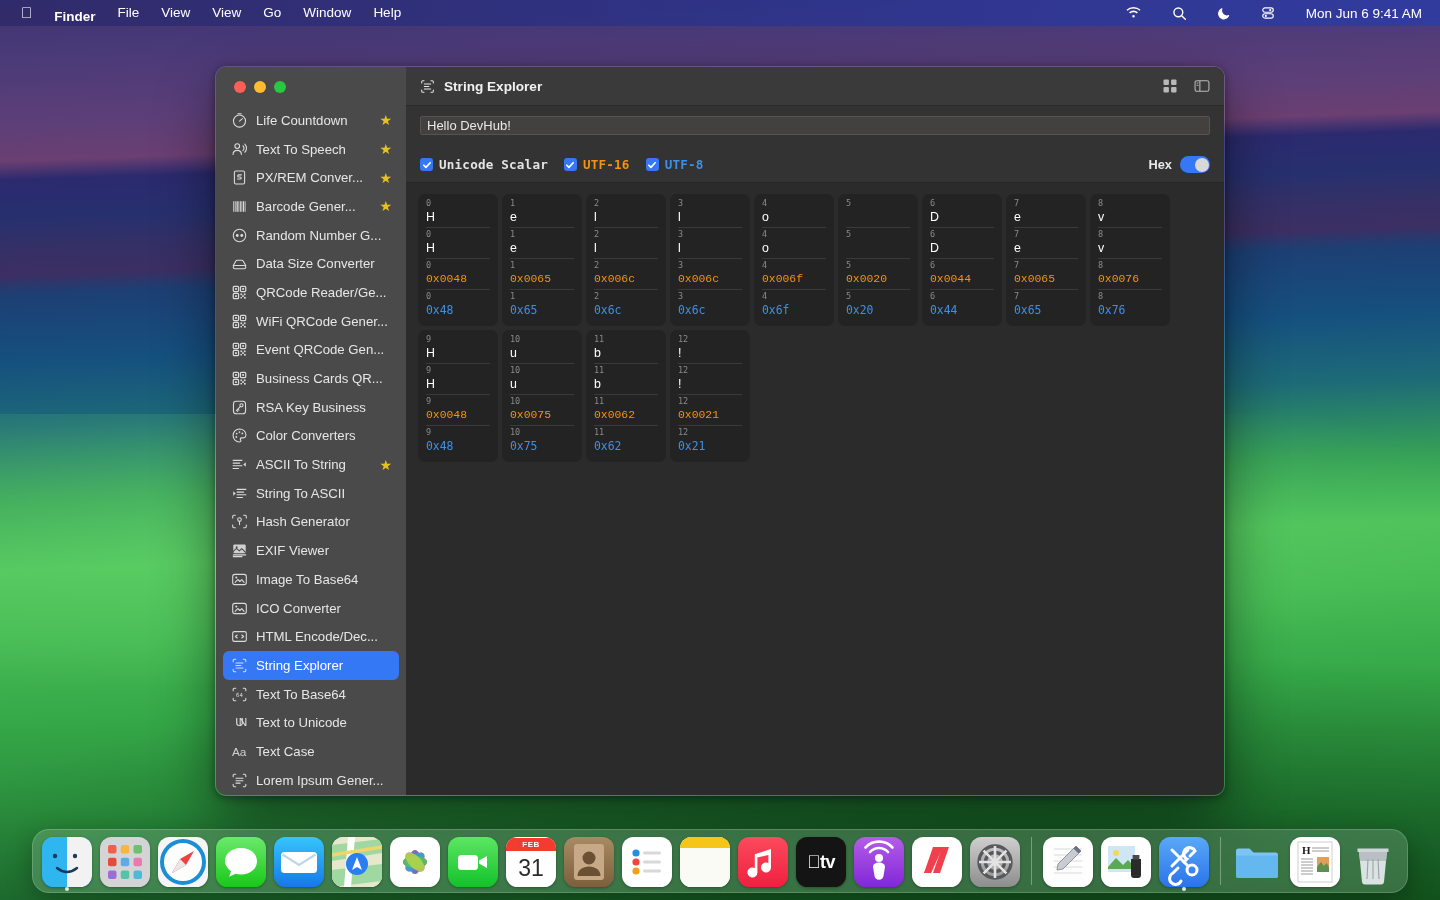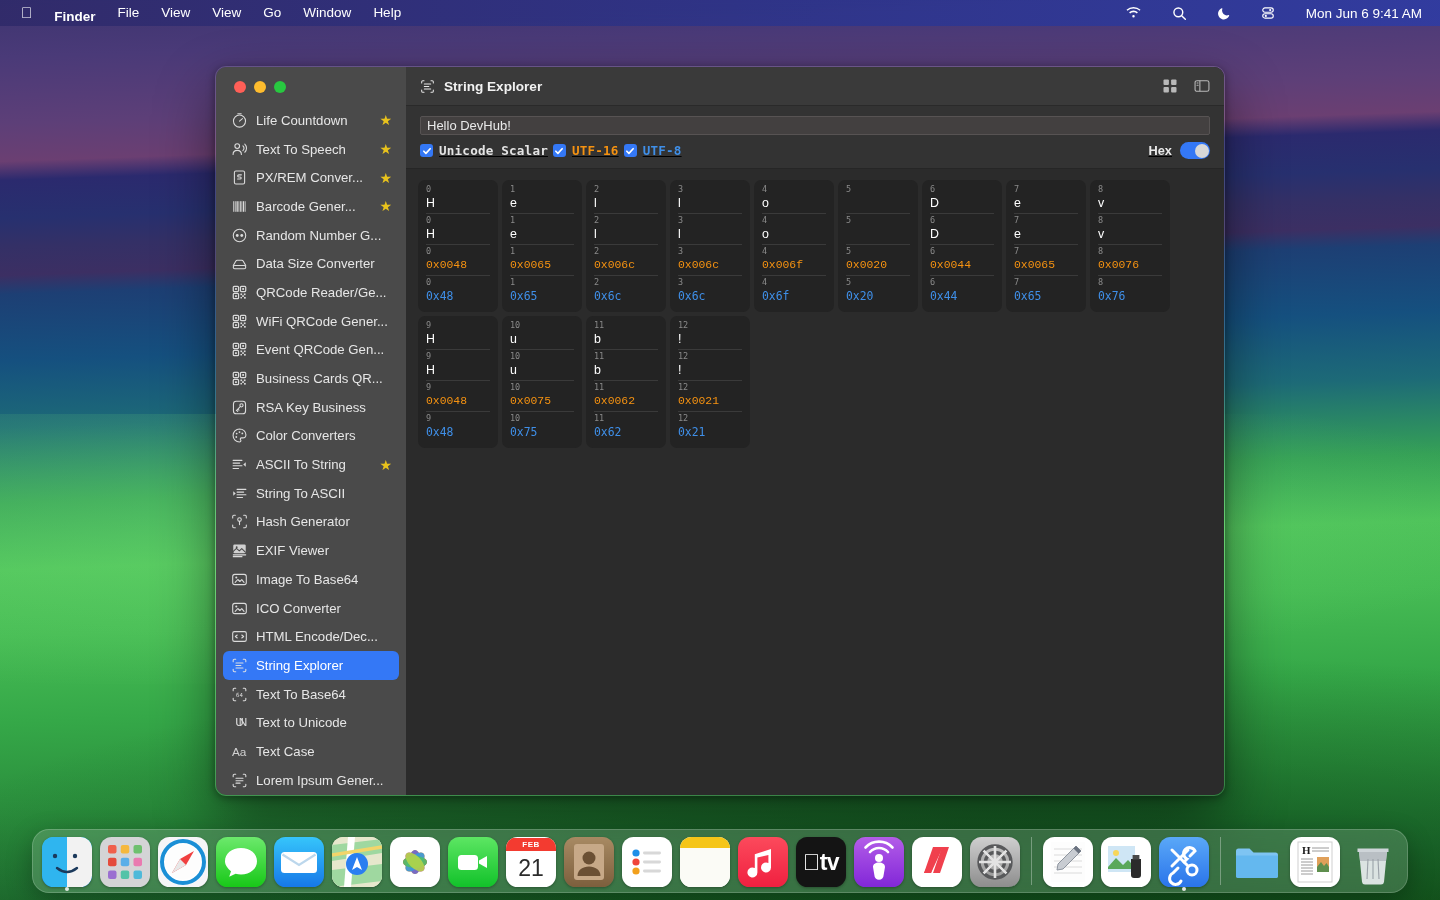--- a/index.html
+++ b/index.html
@@ -98,21 +98,21 @@
   #titlebar .tb-title { color:#f2f2f2; font-size:13.6px; font-weight:bold; }
   #titlebar .tb-right { margin-left:auto; display:flex; align-items:center; gap:16px; }
   #titlebar .tb-right svg{ width:16px; height:16px; display:block; }
 
   #toolbar { flex:0 0 auto; background:#333; padding:10px 14px 9px 14px; border-bottom:1px solid #262626; }
   #text-input {
     width:100%; height:19px; background:#434040; border:1px solid #575353; border-radius:2px;
     color:#e8e8e8; font-size:13px; padding:0 6px; font-family:"Liberation Sans", sans-serif;
     outline:none;
   }
-  #opts { display:flex; align-items:center; margin-top:7px; gap:5px;text-decoration:underline; }
+  #opts { display:flex; align-items:center; margin-top:21px; gap:16px; }
   .opt { display:flex; align-items:center; gap:6px; font-family:"DejaVu Sans Mono", monospace; font-size:12.6px; font-weight:bold; letter-spacing:.2px;}
   .cb {
     width:13px; height:13px; border-radius:3px; background:#3478f6; flex:0 0 13px;
     display:flex; align-items:center; justify-content:center;
   }
   .cb svg{ width:10px; height:10px; display:block; }
   .opt.scalar .lbl{ color:#e4e4e4; }
   .opt.u16 .lbl{ color:#f59211; }
   .opt.u8 .lbl{ color:#3f8fe8; }
   .hexwrap { margin-left:auto; display:flex; align-items:center; gap:8px; }
@@ -960,21 +960,21 @@
       <div class="dock-icon" style="background:linear-gradient(180deg,#5de663,#12c22a)">
       <svg viewBox="0 0 50 50" width="50" height="50">
           <rect x="10" y="18" width="20" height="15" rx="3.5" fill="#fff"></rect>
           <path d="M31 23.5l8-4.5v12l-8-4.5z" fill="#fff"></path>
         </svg>
       </div>
     </div>
     <div class="dock-item">
       <div class="dock-icon" style="background:#fff;flex-direction:column;padding:0">
       <div style="background:#f33b30;color:#fff;font-size:8px;font-weight:bold;width:100%;text-align:center;line-height:13px;letter-spacing:.5px">FEB</div>
-      <div style="color:#2b2b2b;font-size:23px;line-height:35px;font-weight:300">21</div>
+      <div style="color:#2b2b2b;font-size:23px;line-height:35px;font-weight:300">31</div>
       </div>
     </div>
     <div class="dock-item">
       <div class="dock-icon" style="background:linear-gradient(180deg,#a88a63,#7d5f3d)">
       <svg viewBox="0 0 50 50" width="50" height="50">
           <rect x="10" y="7" width="30" height="36" rx="3" fill="#c7a988"></rect>
           <circle cx="25" cy="21" r="6.5" fill="#6b5034"></circle>
           <path d="M13.5 39c0-6 5.2-9.5 11.5-9.5S36.5 33 36.5 39z" fill="#6b5034"></path>
         </svg>
       </div>
@@ -998,21 +998,21 @@
       </div>
     </div>
     <div class="dock-item">
       <div class="dock-icon" style="background:linear-gradient(180deg,#fc4a5c,#f02040)">
       <svg viewBox="0 0 50 50" width="50" height="50" fill="#fff">
           <path d="M33 12v18.5a5 5 0 11-2.6-4.4V18l-11 2.6v14.9a5 5 0 11-2.6-4.4V17.2z"></path>
         </svg>
       </div>
     </div>
     <div class="dock-item">
-      <div class="dock-icon" style="background:#141414;color:#fff;font-size:23px;font-weight:bold;letter-spacing:-.5px">tv</div>
+      <div class="dock-icon" style="background:#141414;color:#fff;font-size:18px;font-weight:bold;letter-spacing:-.5px">tv</div>
     </div>
     <div class="dock-item">
       <div class="dock-icon" style="background:linear-gradient(180deg,#b35de8,#8227d8)">
       <svg viewBox="0 0 50 50" width="50" height="50" fill="none" stroke="#fff" stroke-width="2.6">
           <circle cx="25" cy="21" r="4" fill="#fff" stroke="none"></circle>
           <path d="M19 30c0-3 2.6-4.6 6-4.6s6 1.6 6 4.6l-1.4 8.2a4.6 4.6 0 01-9.2 0z" fill="#fff" stroke="none"></path>
           <path d="M16 15a12 12 0 0118 0" stroke-linecap="round"></path>
           <path d="M11.5 10.5a18.5 18.5 0 0127 0" stroke-linecap="round"></path>
         </svg>
       </div>

